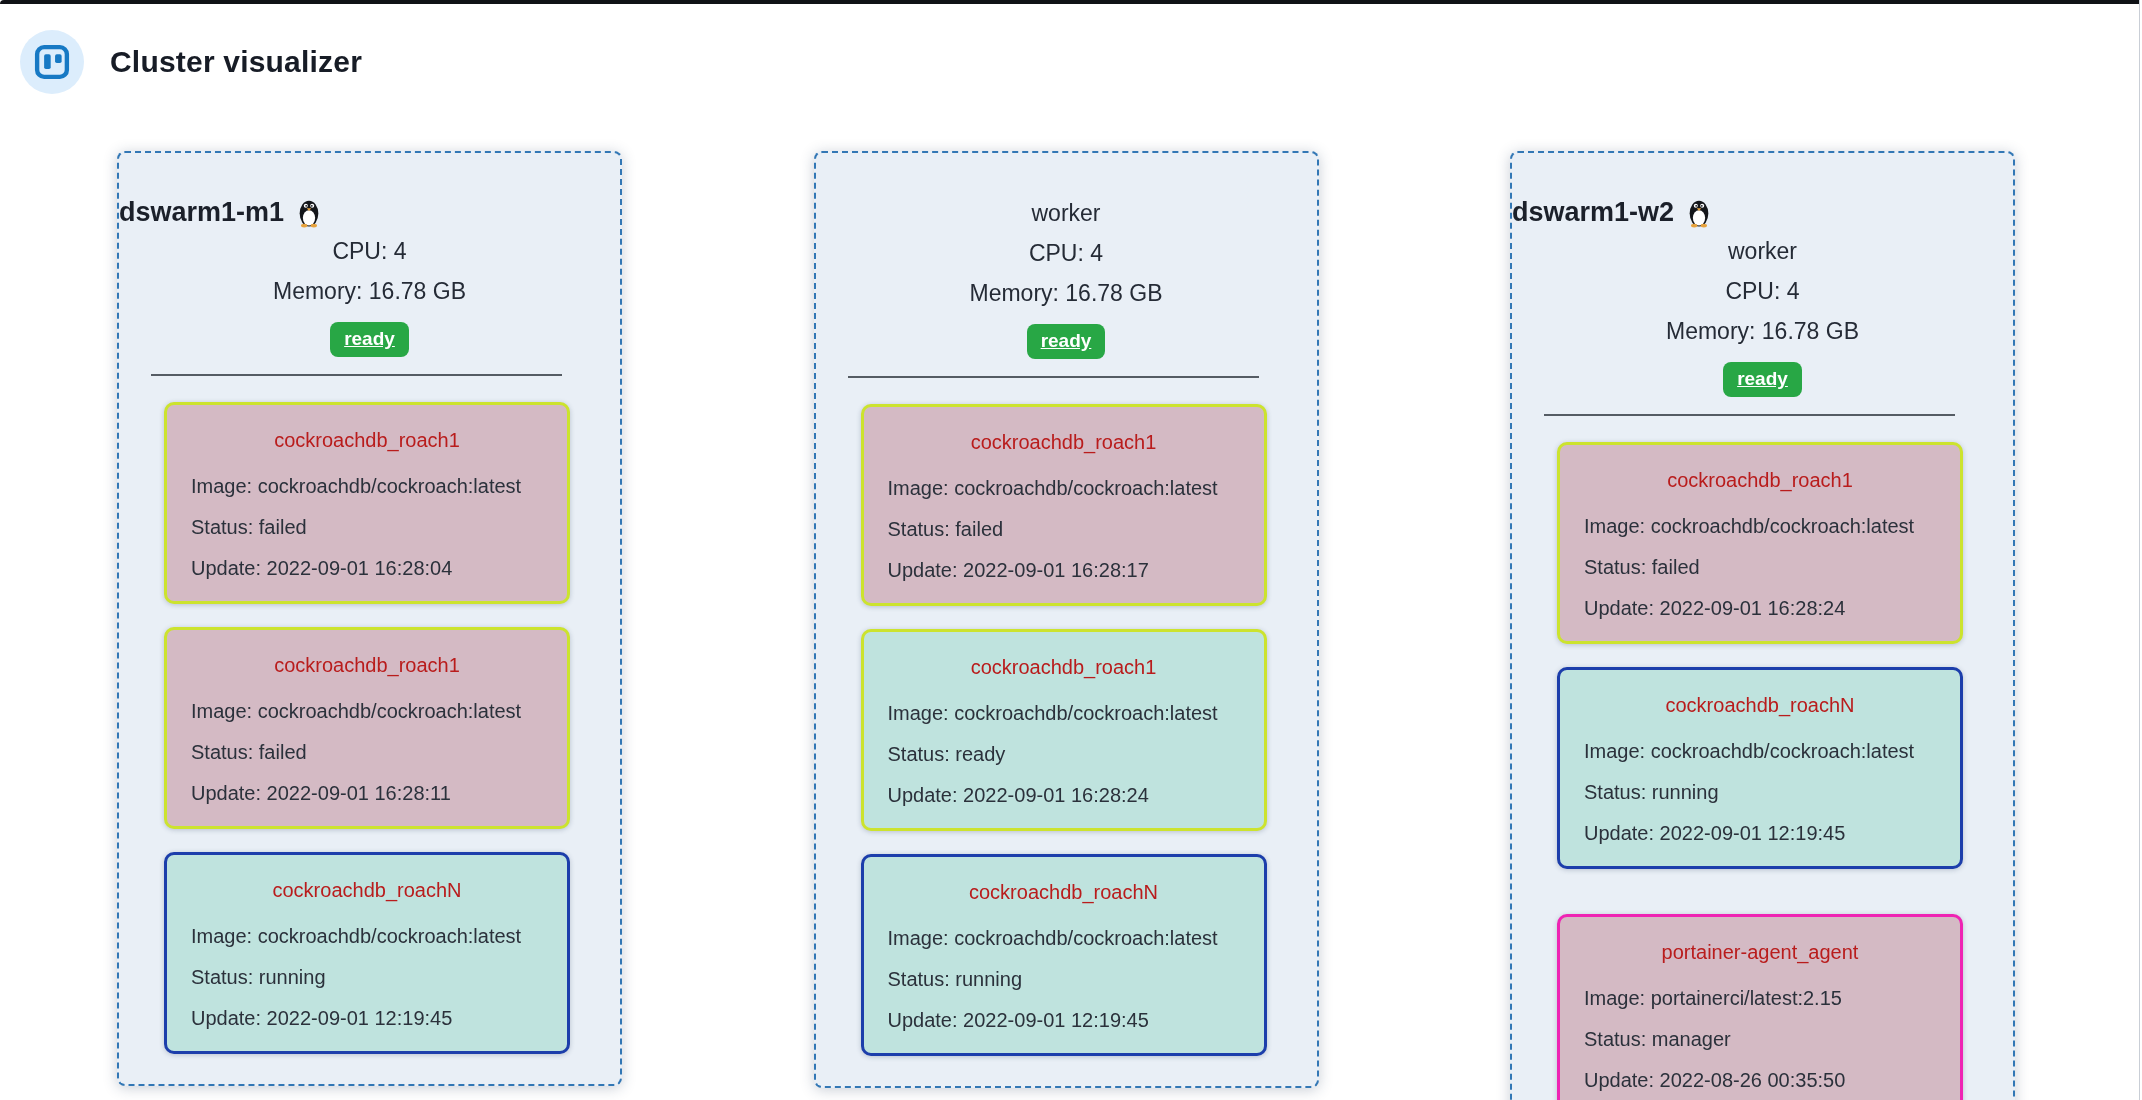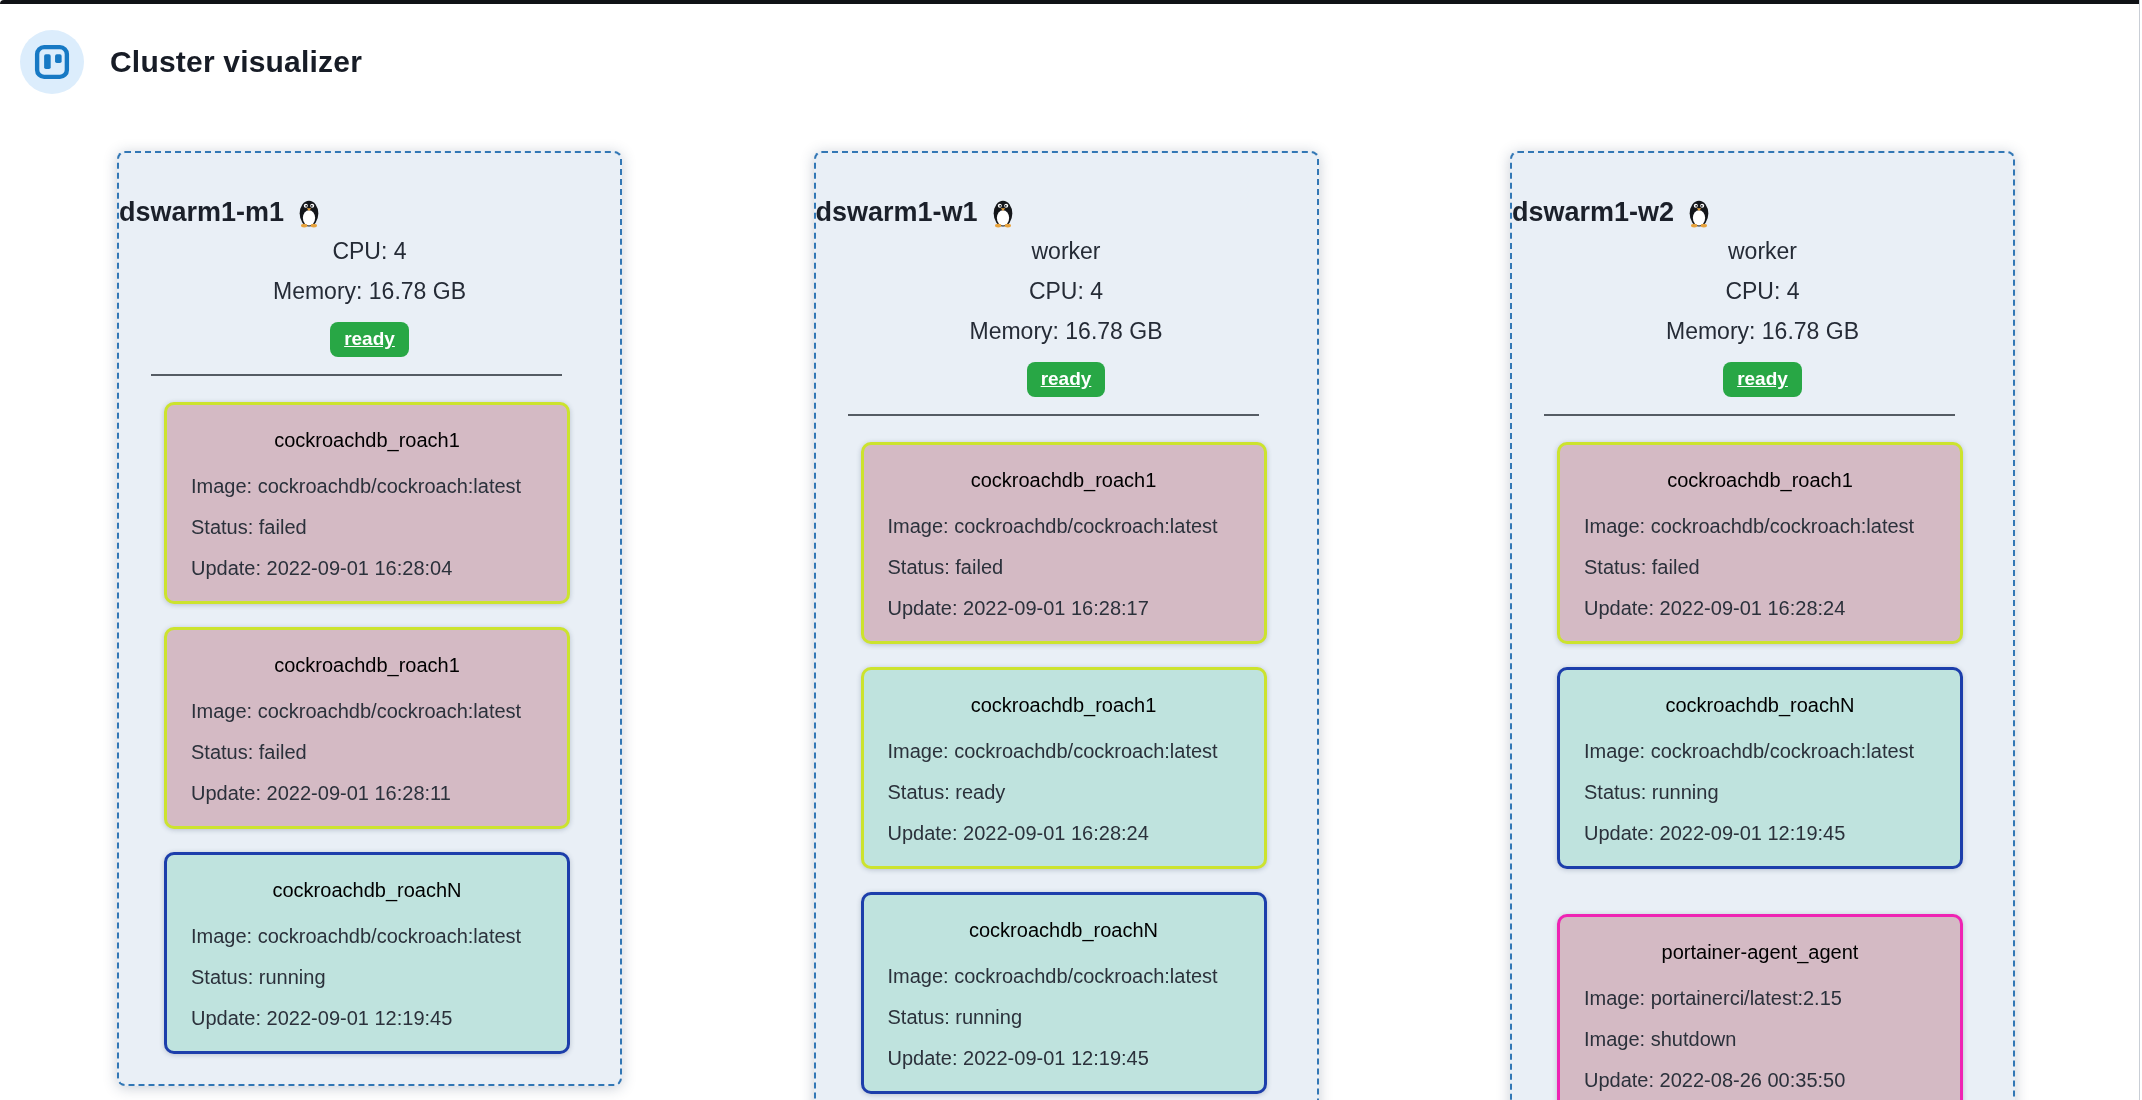--- a/index.html
+++ b/index.html
@@ -75,21 +75,21 @@
   .task-box {
     border: 3px solid;
     border-radius: 10px;
     padding: 22px 24px 20px 24px;
     margin-bottom: 23px;
     text-align: left;
     box-shadow: 0 1px 5px rgba(40, 60, 90, 0.25);
   }
   .task-box:last-child { margin-bottom: 0; }
   .task-name {
-    text-align: center; font-size: 20px; color: #000000;
+    text-align: center; font-size: 20px; color: #b91c1c;
     line-height: 26px; margin-bottom: 20px;
   }
   .task-line {
     font-size: 20px; color: #2b313b; line-height: 26px; margin-top: 15px;
   }
   .penguin-icon { width: 32px; height: 32px; flex: 0 0 auto; }
 </style>
 </head>
 <body>
 
@@ -145,34 +145,20 @@
   <div class="task-box" style="background: rgb(191, 227, 222); border-color: rgb(28, 62, 171);">
     <div class="task-name">cockroachdb_roachN</div>
     <div class="task-line">Image: cockroachdb/cockroach:latest</div>
     <div class="task-line">Status: running</div>
     <div class="task-line">Update: 2022-09-01 12:19:45</div>
   </div>
 </div>
   </section>
 
   <section class="node-card">
-    <div class="node-name">
-      <span>dswarm1-w1</span>
-      <svg class="penguin-icon" viewBox="0 0 24 24" aria-hidden="true">
-        <ellipse cx="12" cy="13.2" rx="7" ry="9.6" fill="#14161a"></ellipse>
-        <ellipse cx="12" cy="16.4" rx="4.6" ry="5.8" fill="#ffffff"></ellipse>
-        <circle cx="9.6" cy="7.4" r="1.5" fill="#ffffff"></circle>
-        <circle cx="14.4" cy="7.4" r="1.5" fill="#ffffff"></circle>
-        <circle cx="9.9" cy="7.4" r="0.7" fill="#14161a"></circle>
-        <circle cx="14.1" cy="7.4" r="0.7" fill="#14161a"></circle>
-        <path d="M10.3 9.2 L13.7 9.2 L12 11.2 Z" fill="#e8a33d"></path>
-        <ellipse cx="8.4" cy="22.2" rx="2.4" ry="1.4" fill="#e8a33d"></ellipse>
-        <ellipse cx="15.6" cy="22.2" rx="2.4" ry="1.4" fill="#e8a33d"></ellipse>
-      </svg>
-    </div>
     <div class="node-line">worker</div>
     <div class="node-line">CPU: 4</div>
     <div class="node-line">Memory: 16.78 GB</div>
     <span class="node-status-badge">ready</span>
     <hr class="node-divider">
     <div class="tasks-list">
   <div class="task-box" style="background: rgb(212, 186, 196); border-color: rgb(204, 227, 46);">
     <div class="task-name">cockroachdb_roach1</div>
     <div class="task-line">Image: cockroachdb/cockroach:latest</div>
     <div class="task-line">Status: failed</div>
@@ -226,18 +212,18 @@
   <div class="task-box" style="background: rgb(191, 227, 222); border-color: rgb(28, 62, 171);">
     <div class="task-name">cockroachdb_roachN</div>
     <div class="task-line">Image: cockroachdb/cockroach:latest</div>
     <div class="task-line">Status: running</div>
     <div class="task-line">Update: 2022-09-01 12:19:45</div>
   </div>
 
   <div class="task-box" style="background: rgb(212, 186, 196); border-color: rgb(239, 35, 179); margin-top: 45px;">
     <div class="task-name">portainer-agent_agent</div>
     <div class="task-line">Image: portainerci/latest:2.15</div>
-    <div class="task-line">Image: shutdown</div>
+    <div class="task-line">Status: manager</div>
     <div class="task-line">Update: 2022-08-26 00:35:50</div>
   </div>
 </div>
   </section>
 </main>
 
 </body></html>

